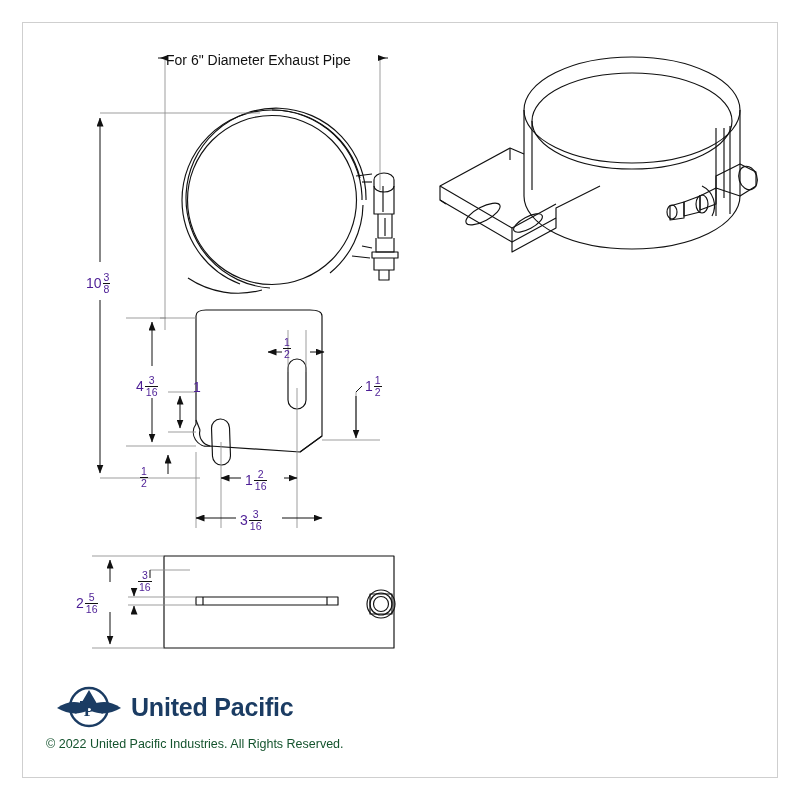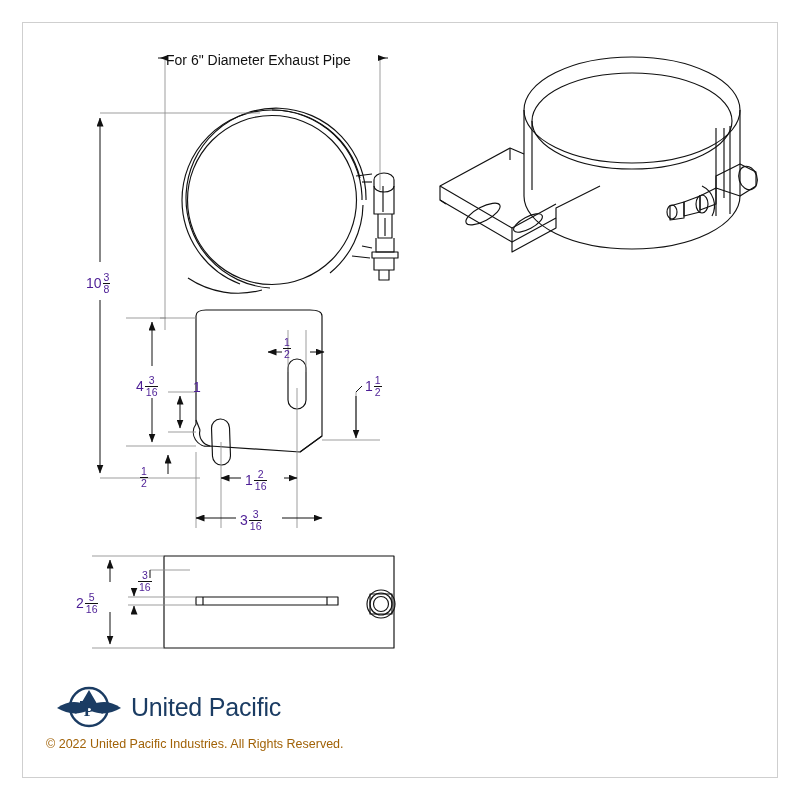--- a/index.html
+++ b/index.html
@@ -11,23 +11,23 @@
   svg.layer{position:absolute;left:0;top:0;width:800px;height:800px;overflow:visible;}
   .dimtxt{position:absolute;font-size:13.5px;color:#4c1d95;white-space:nowrap;
           line-height:1;user-select:none;}
   .frac{display:inline-flex;align-items:center;vertical-align:middle;}
   .frac .whole{font-size:14px;padding-right:1px;}
   .frac .stack{display:inline-flex;flex-direction:column;align-items:center;
                font-size:10.5px;line-height:1.04;}
   .frac .num{display:block;padding:0 1px;}
   .frac .den{display:block;padding:0 1px;border-top:1.2px solid #111;}
   #hdr{position:absolute;left:166px;top:52px;font-size:14px;color:#111;white-space:nowrap;}
-  #footer-copy{position:absolute;left:46px;top:737px;font-size:12.5px;color:#a16207;white-space:nowrap;}
+  #footer-copy{position:absolute;left:46px;top:737px;font-size:12.5px;color:#14532d;white-space:nowrap;}
   #logo-wrap{position:absolute;left:56px;top:684px;display:flex;align-items:center;gap:9px;}
-  #logo-text{font-size:25px;font-weight:normal;color:#1b3câ€‹;color:#1b3c63;letter-spacing:-0.2px;}
+  #logo-text{font-size:25px;font-weight:bold;color:#1b3câ€‹;color:#1b3c63;letter-spacing:-0.2px;}
 </style>
 </head>
 <body>
 
 <div id="sheet">
 
   <div id="border"></div>
 
   <div id="hdr">For 6" Diameter Exhaust Pipe</div>
 

